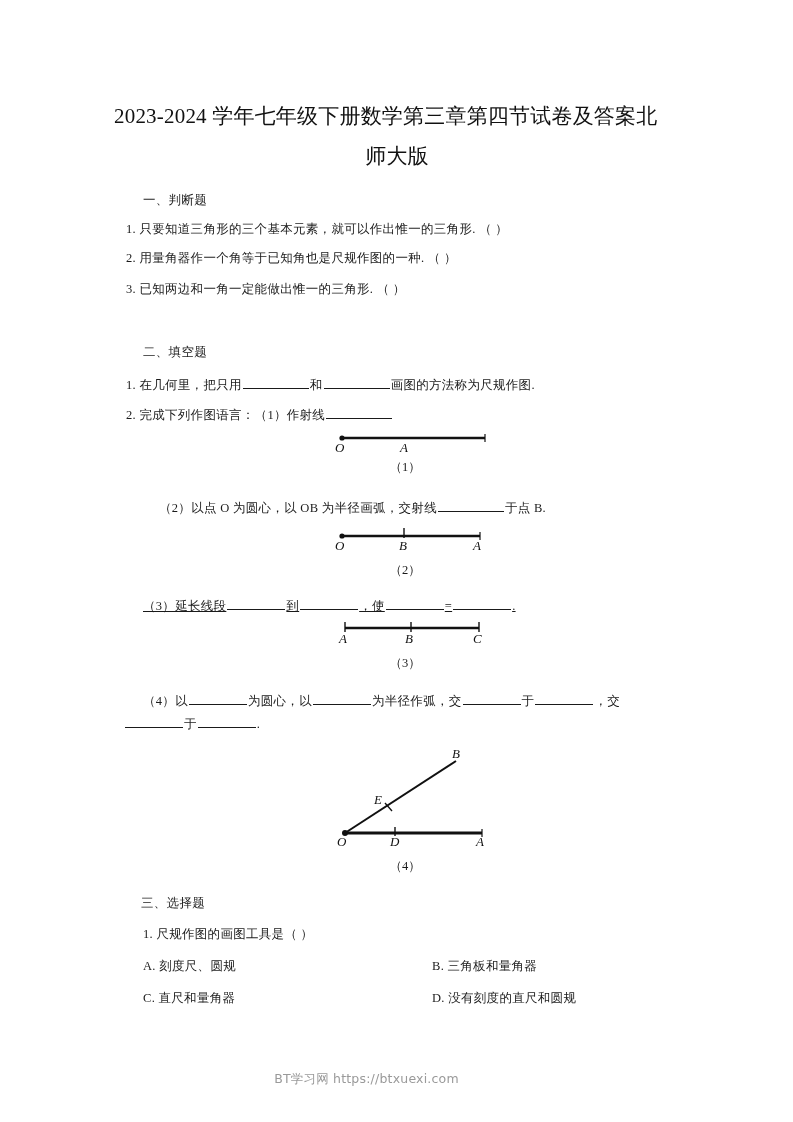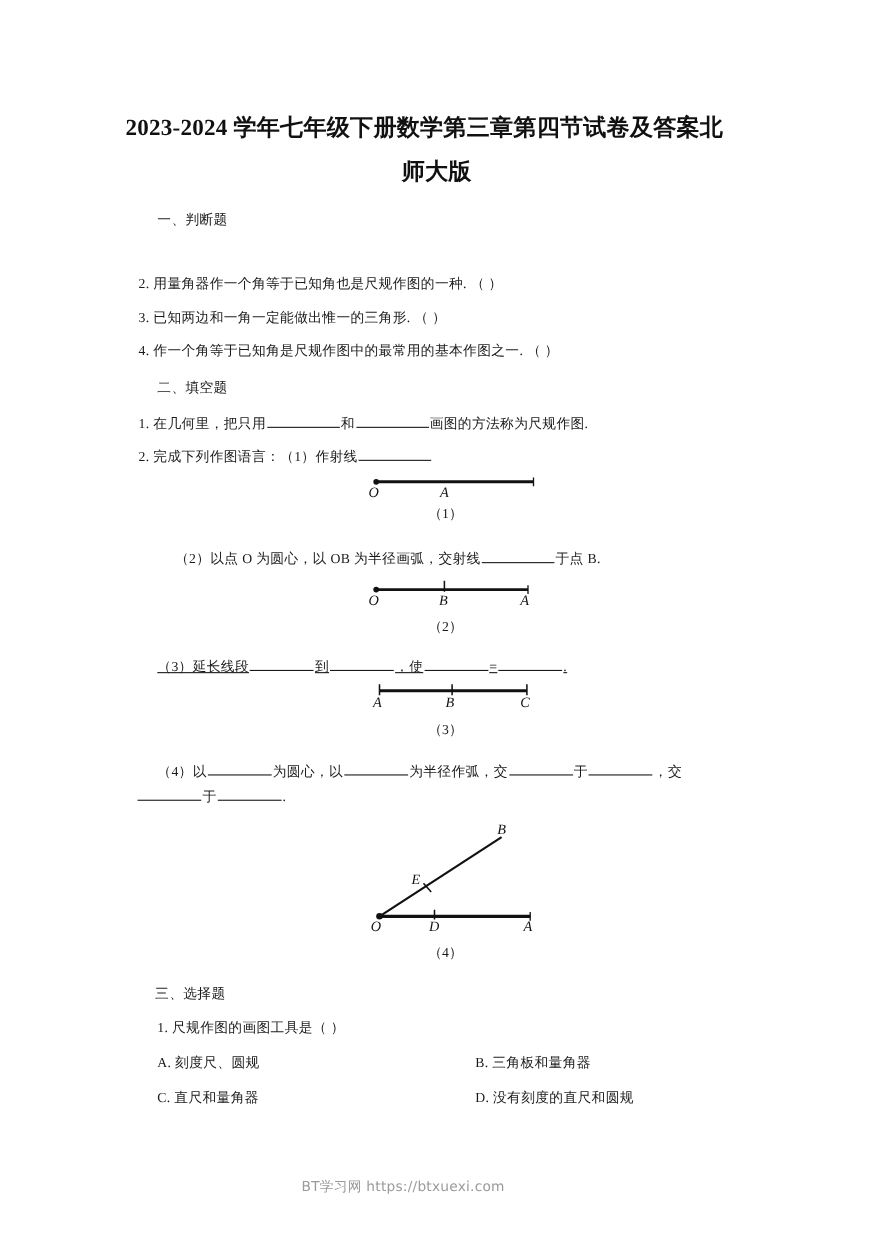--- a/index.html
+++ b/index.html
@@ -24,21 +24,20 @@
   .doc-title {
     position: absolute;
     left: 112px;
     top: 96px;
     width: 570px;
     font-size: 21px;
     line-height: 40px;
     text-align: center;
     color: #111;
     letter-spacing: 0.2px;
-    font-weight: bold;
   }
   .doc-title .title-line-1 { display: block; text-align: left; padding-left: 2px;}
   .doc-title .title-line-2 { display: block; text-align: center; }
 
   
   .section-head {
     position: absolute;
     font-size: 12.5px;
     color: #1a1a1a;
     white-space: nowrap;
@@ -101,23 +100,23 @@
 
 <div class="page">
 
   <div class="doc-title">
     <span class="title-line-1">2023-2024 学年七年级下册数学第三章第四节试卷及答案北</span>
     <span class="title-line-2">师大版</span>
   </div>
 
   <div class="section-head" style="left:143px; top:192px;">一、判断题</div>
 
+  <div class="qline" style="left:126px; top:221px;">1. 只要知道三角形的三个基本元素，就可以作出惟一的三角形. （        ）</div>
   <div class="qline" style="left:126px; top:250px;">2. 用量角器作一个角等于已知角也是尺规作图的一种. （        ）</div>
   <div class="qline" style="left:126px; top:281px;">3. 已知两边和一角一定能做出惟一的三角形. （        ）</div>
-  <div class="qline" style="left:126px; top:311px;">4. 作一个角等于已知角是尺规作图中的最常用的基本作图之一. （        ）</div>
 
   <div class="section-head" style="left:143px; top:344px;">二、填空题</div>
 
   <div class="qline" style="left:126px; top:376px;">
     <span>1. 在几何里，把只用</span><span class="blank b-lg"></span><span>和</span><span class="blank b-lg"></span><span>画图的方法称为尺规作图.</span>
   </div>
 
   <div class="qline" style="left:126px; top:406px;">
     <span>2. 完成下列作图语言：（1）作射线</span><span class="blank b-lg"></span>
   </div>

